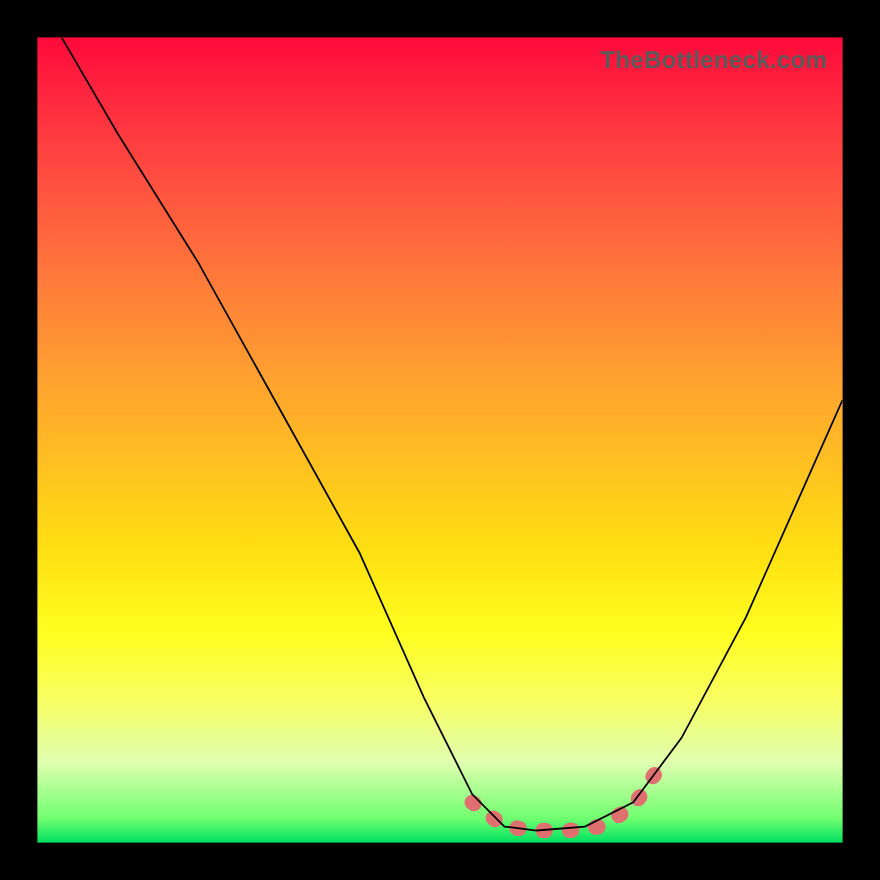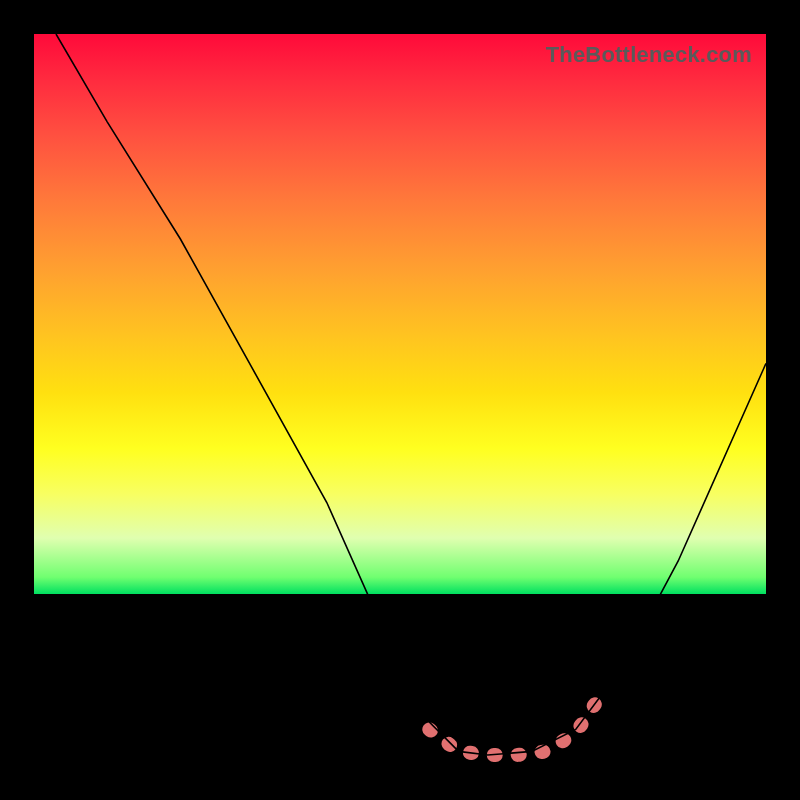--- a/index.html
+++ b/index.html
@@ -8,21 +8,21 @@
     position: relative;
     width: 800px;
     height: 800px;
     background: #000;
   }
   .plot-area {
     position: absolute;
     left: 34px;
     top: 34px;
     width: 732px;
-    height: 560px;
+    height: 732px;
     background: linear-gradient(to bottom,
       #ff0a3a 0%,
       #ff2a3f 8%,
       #ff5040 18%,
       #ff7a3a 30%,
       #ffa030 42%,
       #ffc420 54%,
       #ffe010 64%,
       #ffff20 74%,
       #f8ff60 82%,

